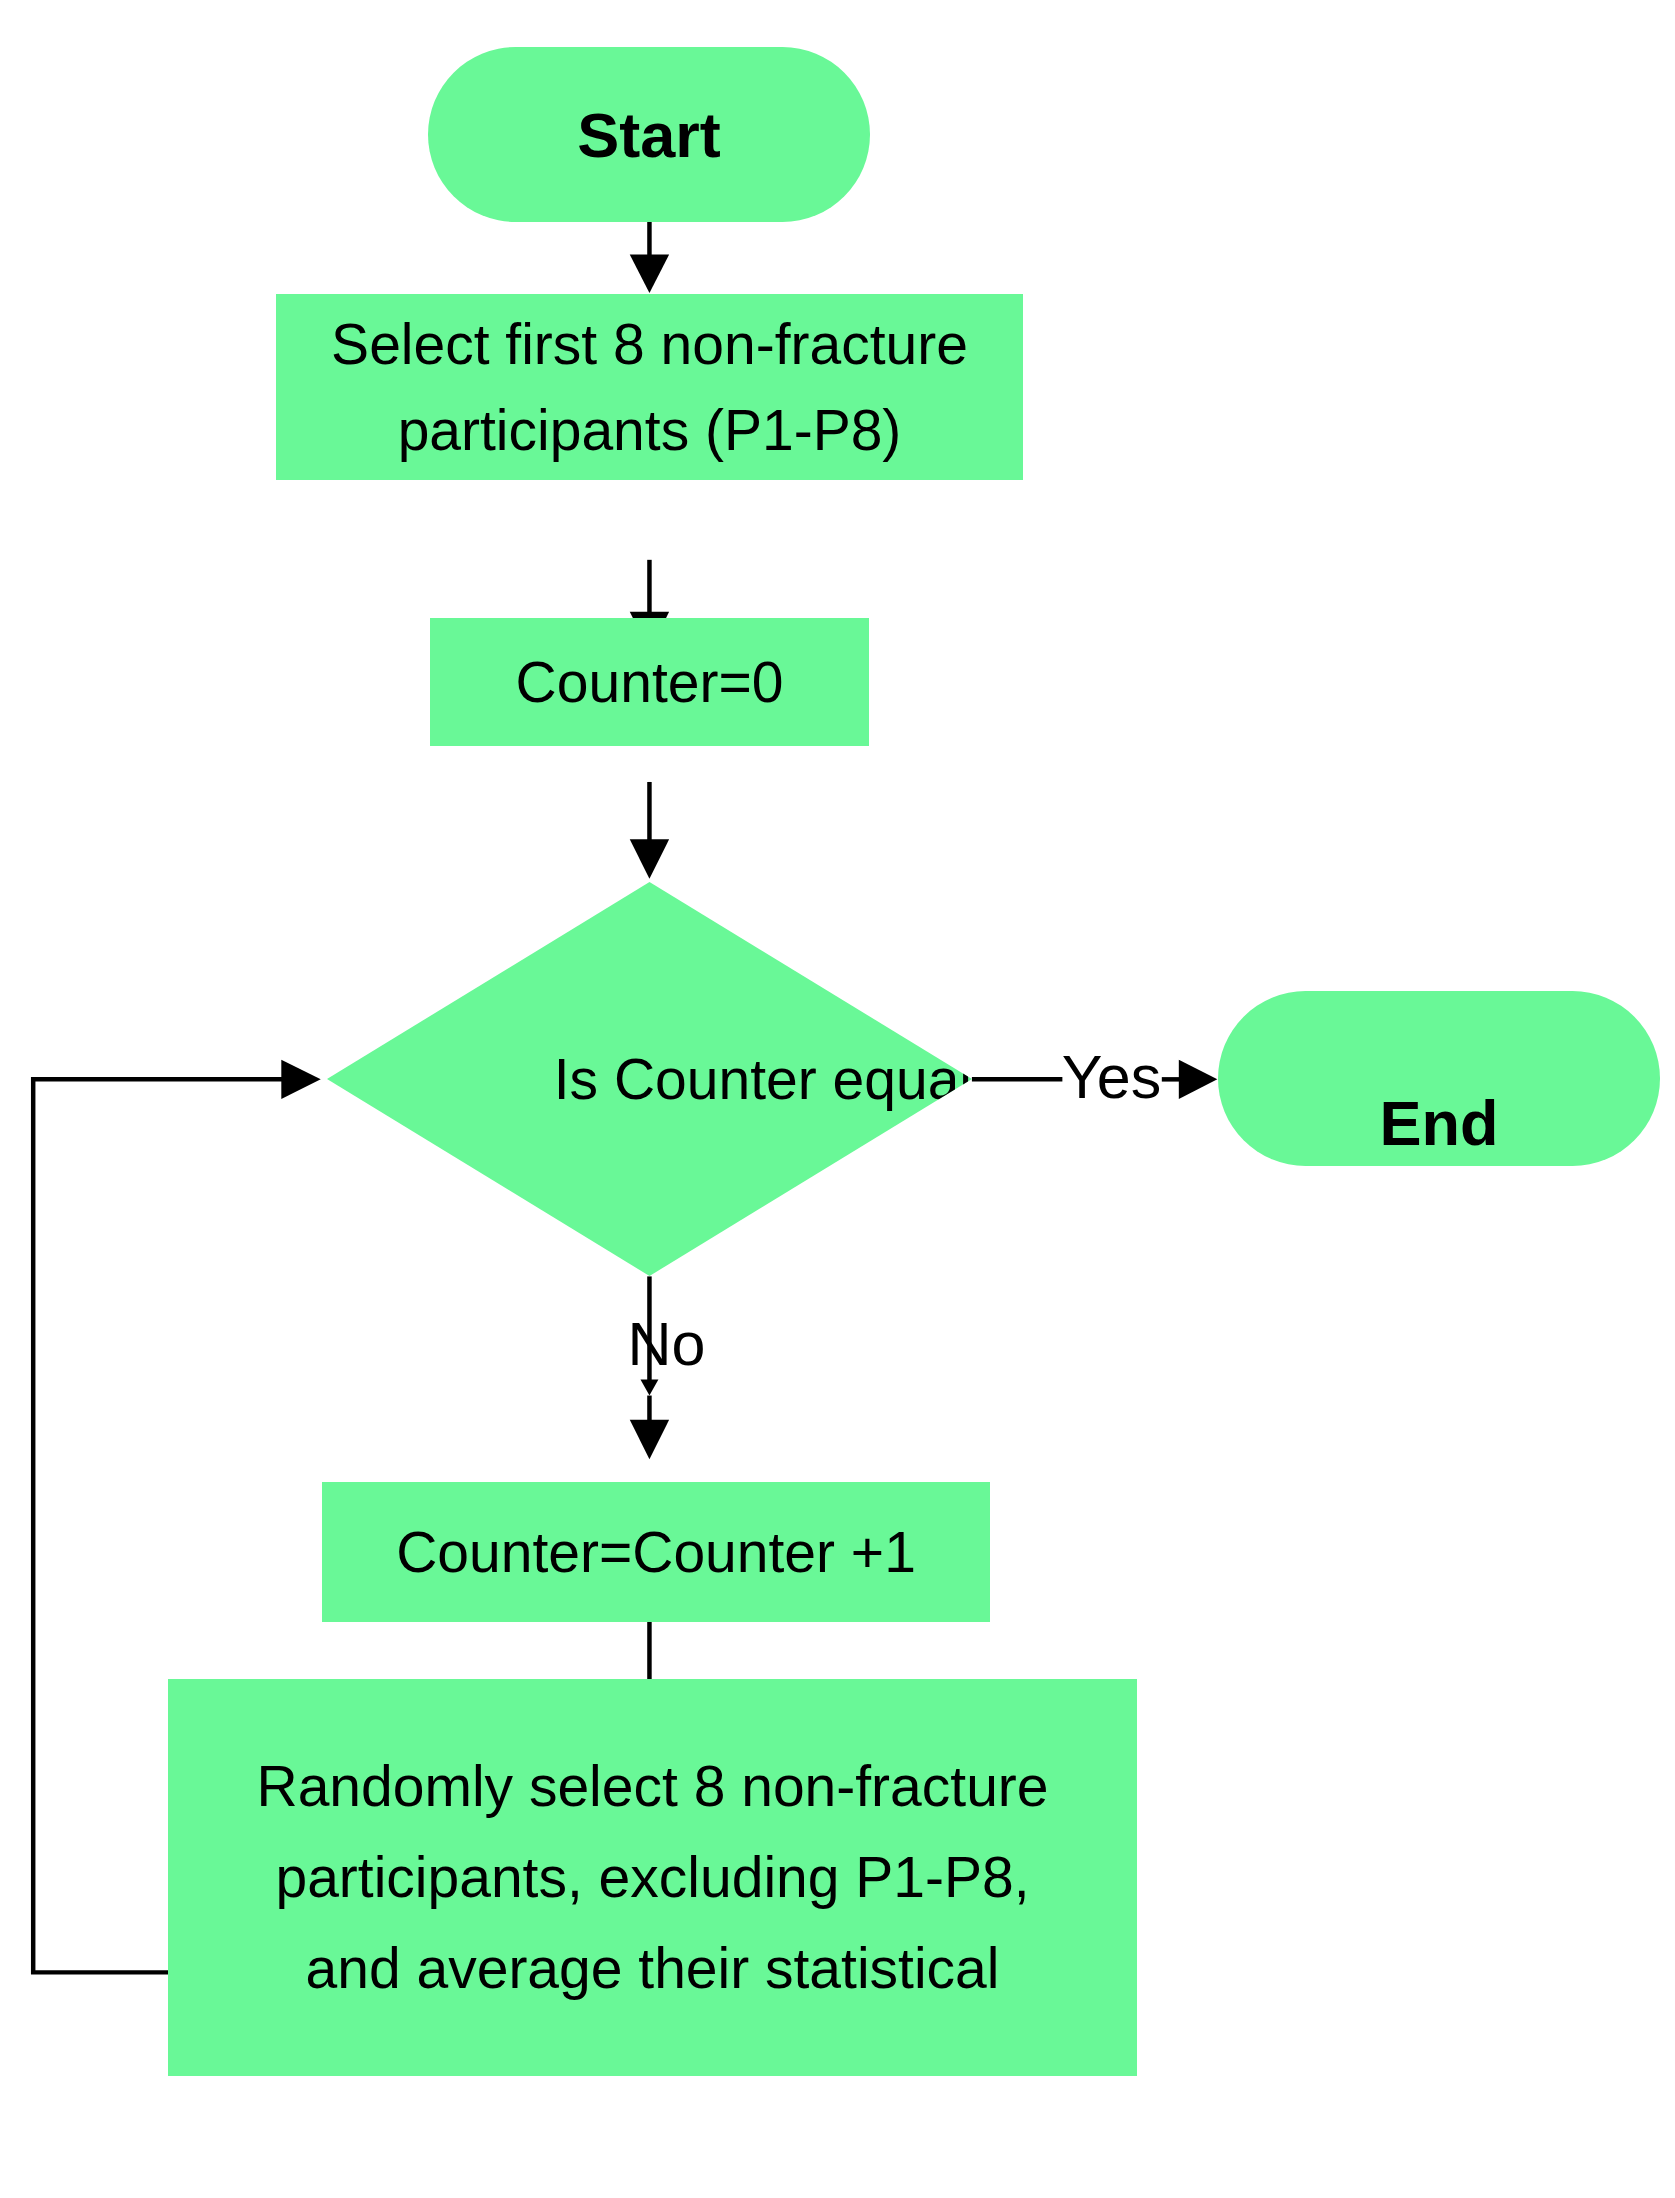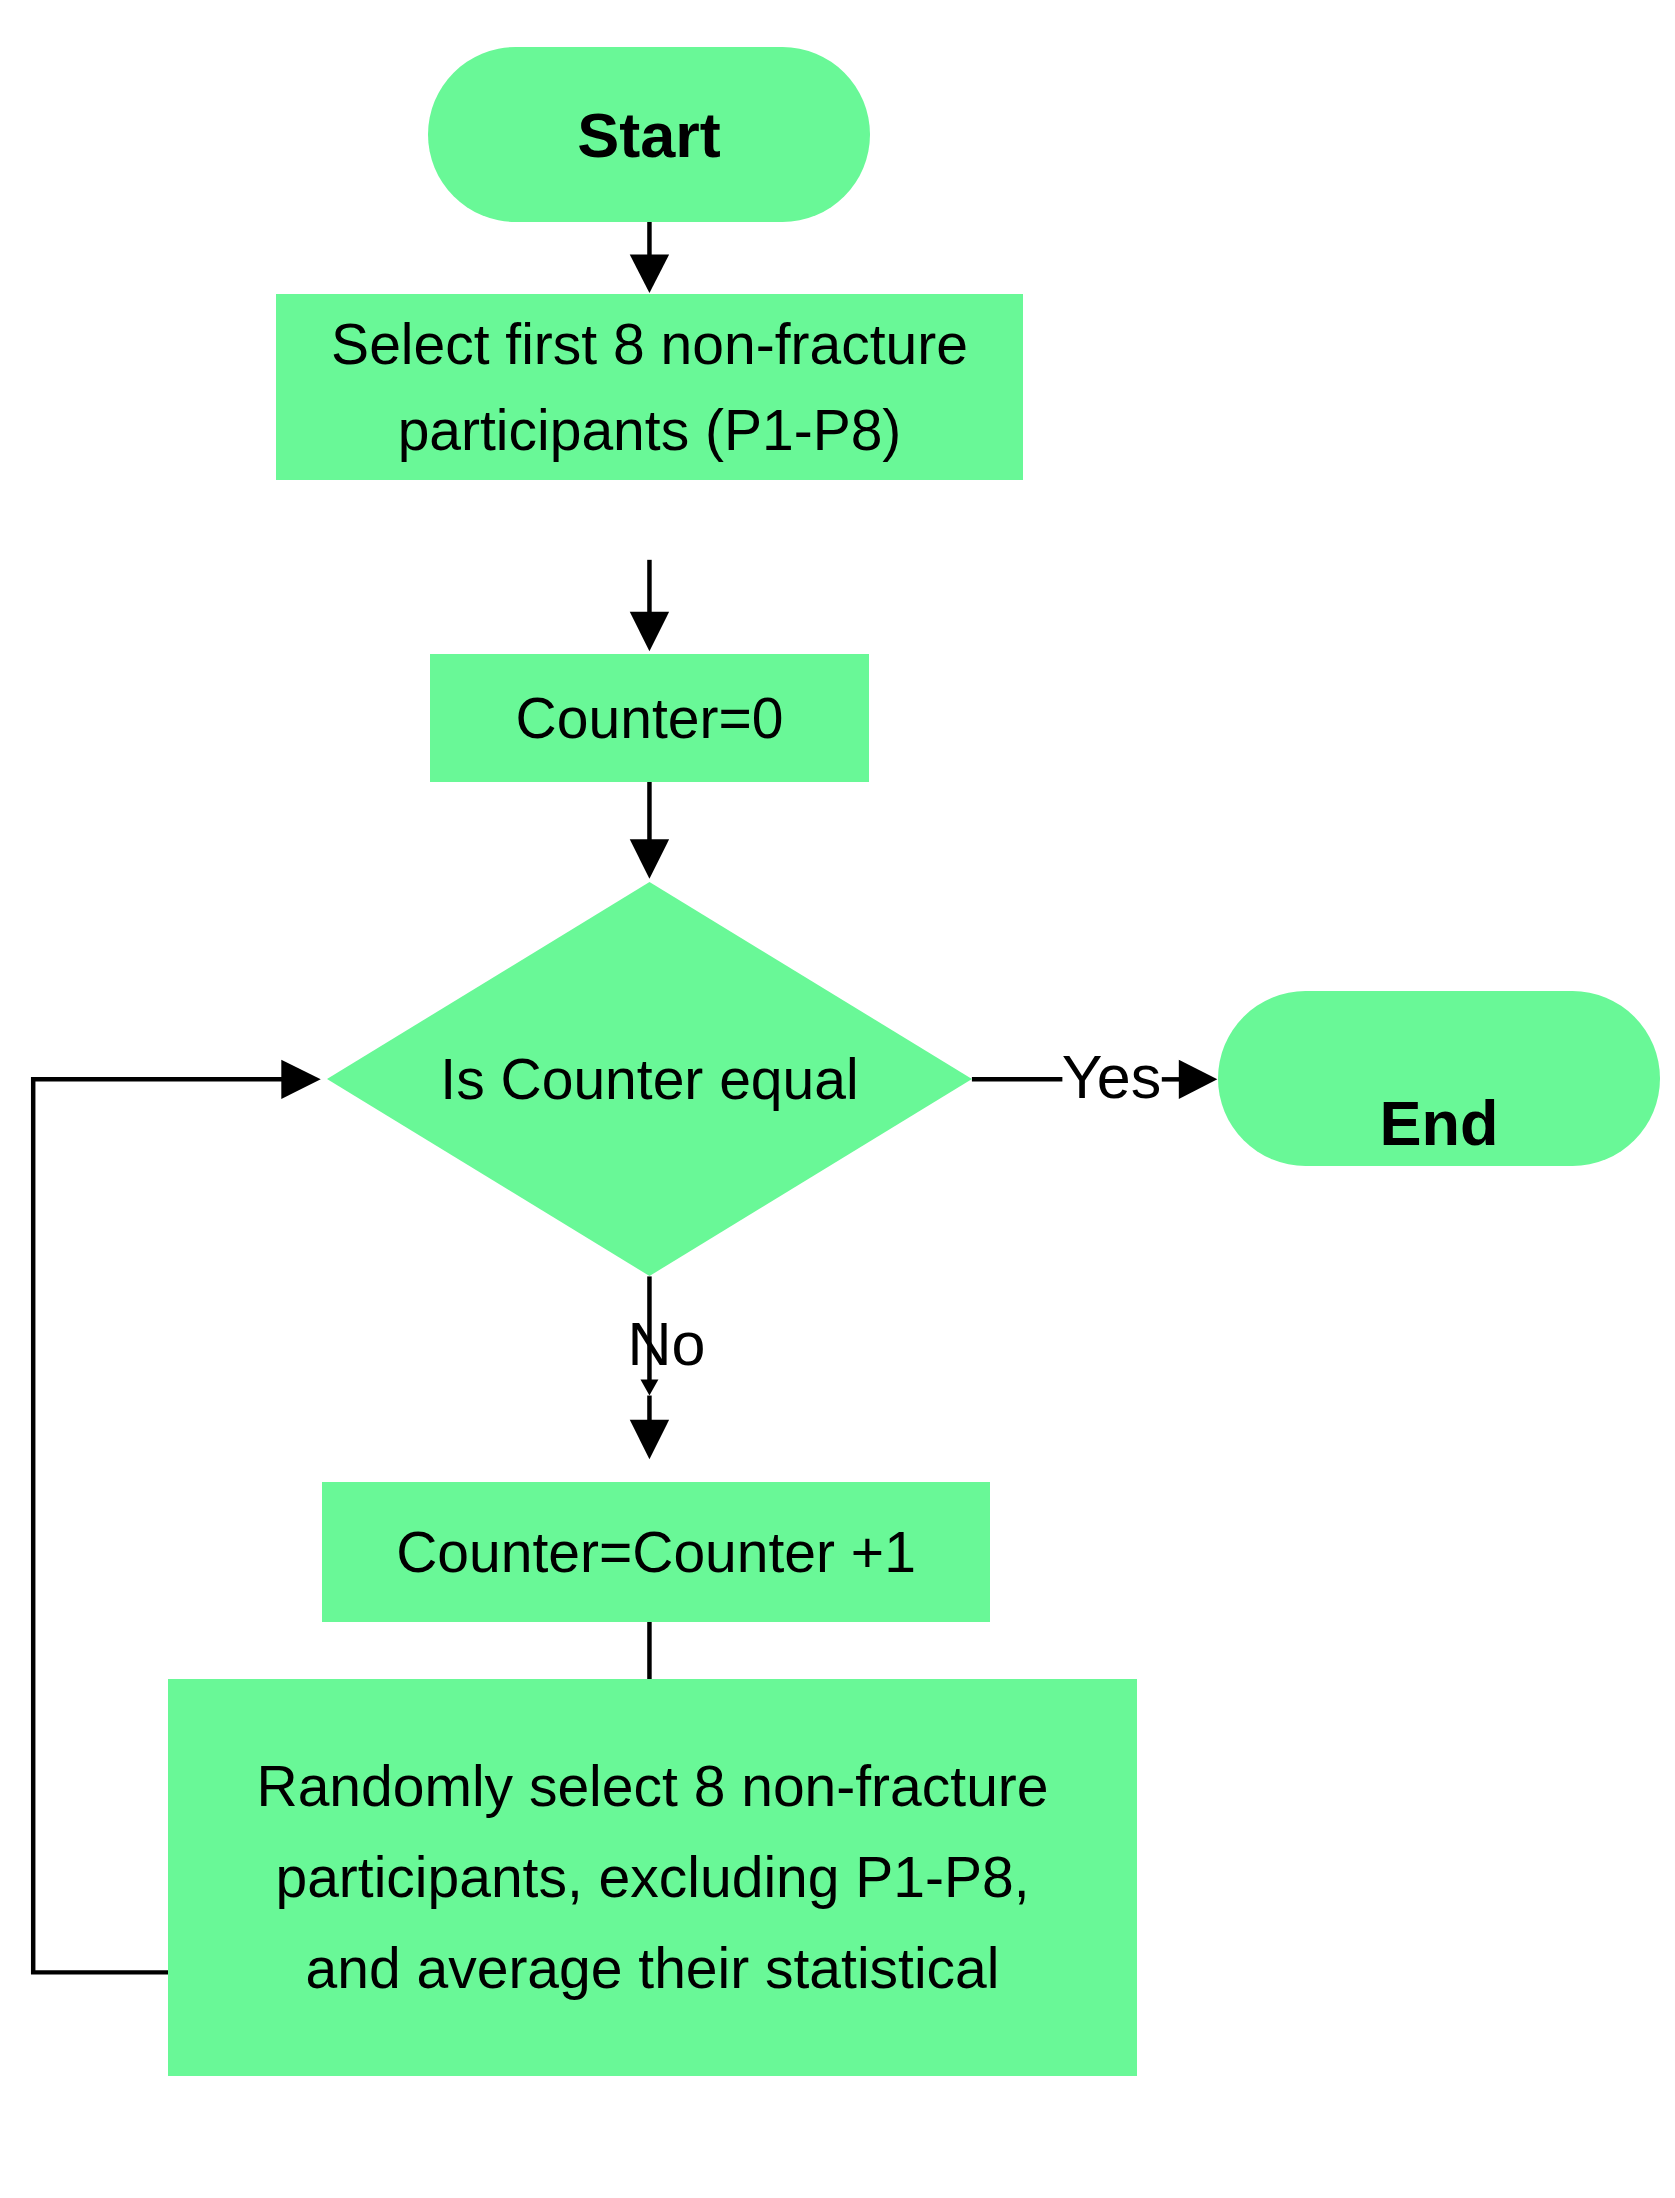--- a/index.html
+++ b/index.html
@@ -85,25 +85,25 @@
 
   <div class="node terminator" style="left:428px;top:27px;width:442px;height:175px;margin-top:20px;">
     <div class="node-line">Start</div>
   </div>
 
   <div class="node" style="left:276px;top:294px;width:747px;height:186px;">
     <div class="node-line">Select first 8 non-fracture</div>
     <div class="node-line">participants (P1-P8)</div>
   </div>
 
-  <div class="node" style="left:430px;top:654px;width:439px;height:128px;">
+  <div class="node" style="left:430px;top:618px;width:439px;height:128px;">
     <div class="node-line">Counter=0</div>
   </div>
 
-  <div class="node diamond" style="left:327px;top:882px;width:645px;height:394px;">
+  <div class="node diamond" style="left:327px;top:882px;width:645px;height:394px;text-align:right;">
     <div class="node-line">Is Counter equal</div>
   </div>
 
   <div class="node terminator" style="left:1218px;top:991px;width:442px;height:175px;justify-content:flex-end;">
     <div class="node-line">End</div>
   </div>
 
   <div class="node" style="left:322px;top:1482px;width:668px;height:140px;">
     <div class="node-line">Counter=Counter +1</div>
   </div>

